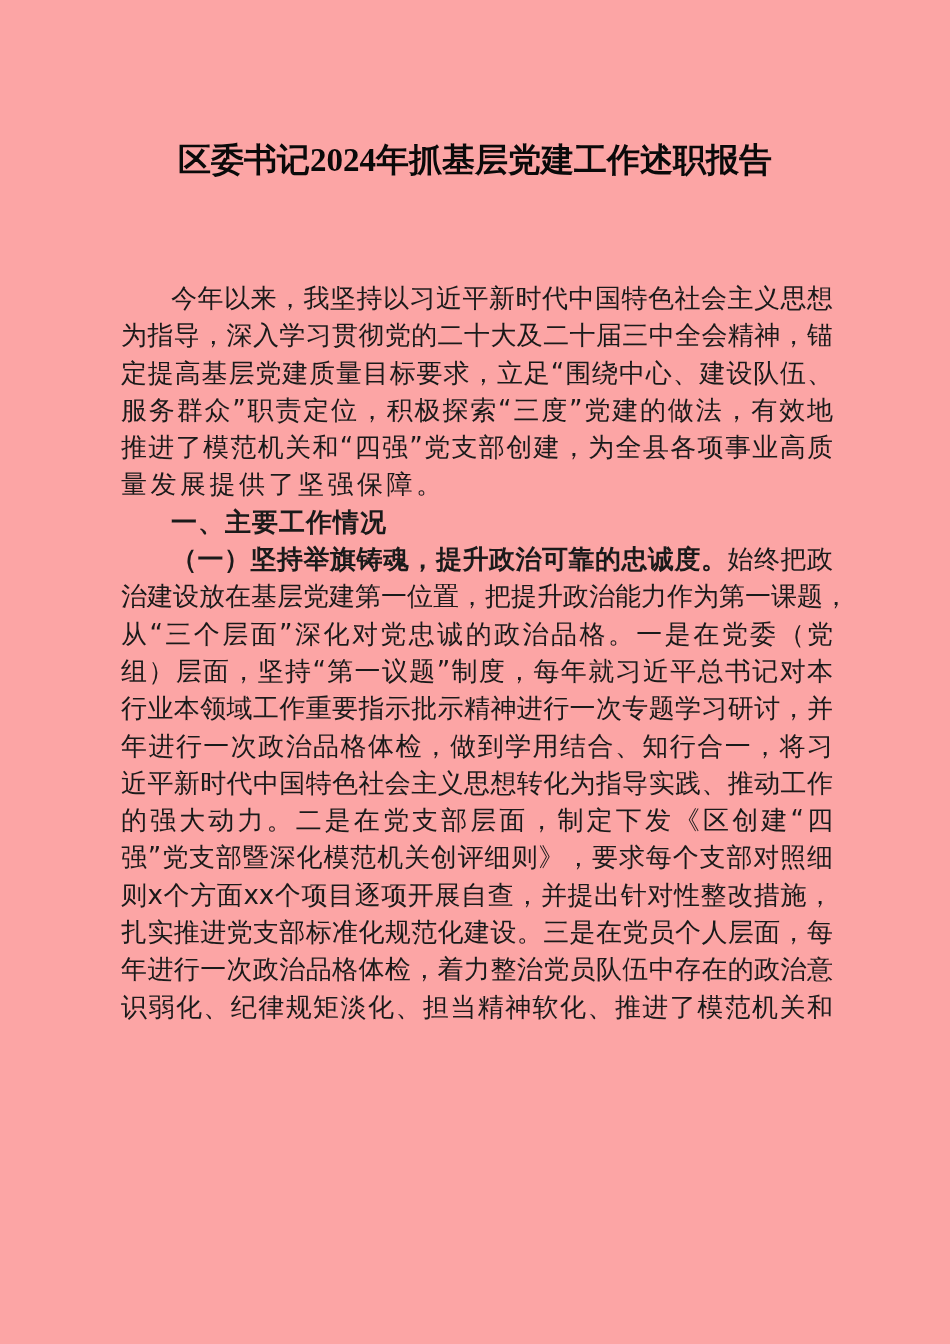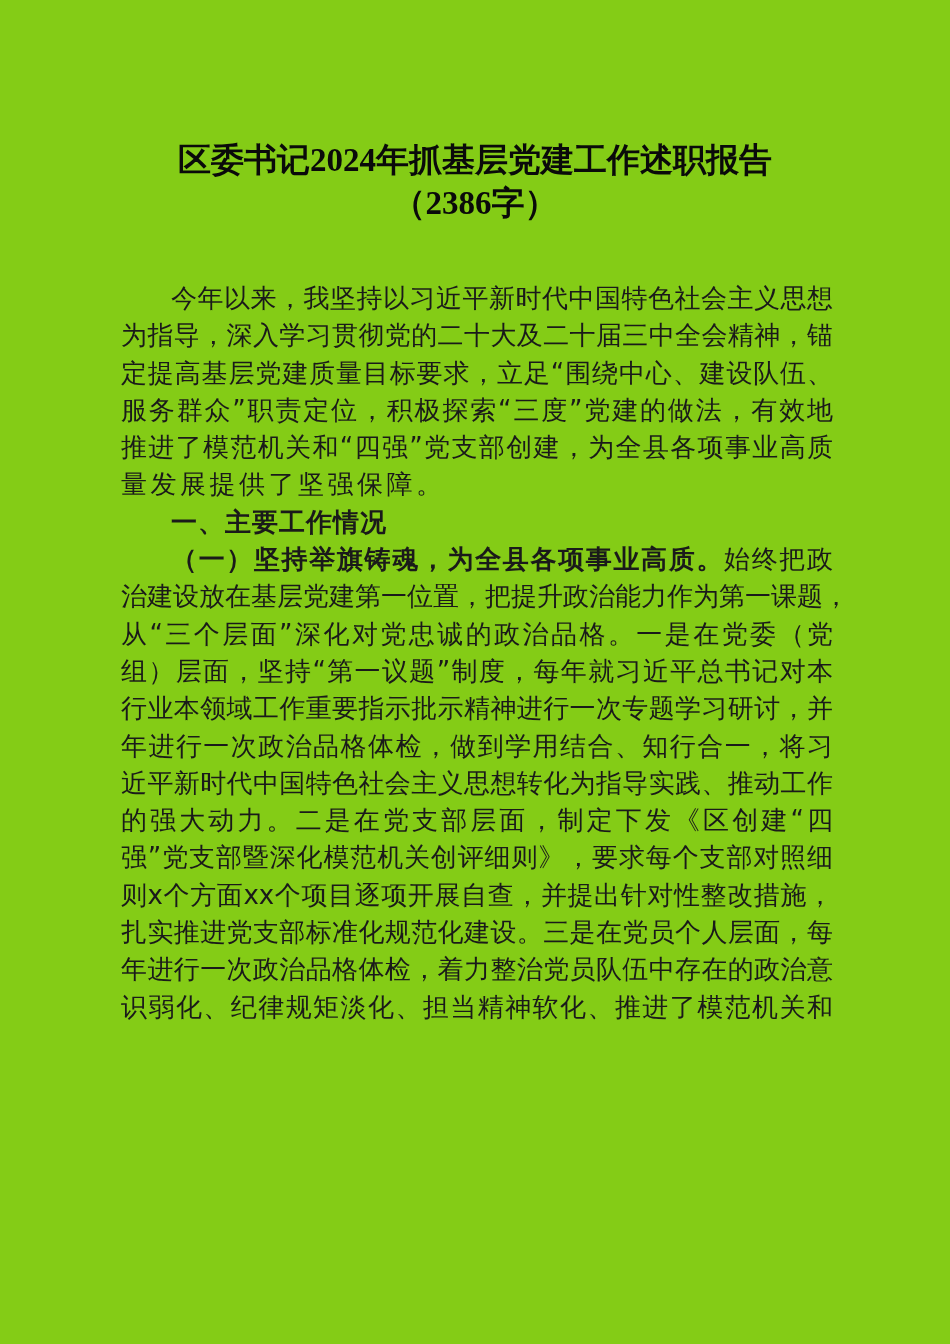--- a/index.html
+++ b/index.html
@@ -13,21 +13,21 @@
       position: relative;
       overflow: hidden;
       color: #111111;
       font-family: "DejaVu Serif", "Liberation Serif", serif;
     }
     .page {
       position: absolute;
       left: 0; top: 0;
       width: 950px;
       height: 1344px;
-      background: #84cc16;
+      background: #fca5a5;
     }
     .title {
       position: absolute;
       left: 0;
       width: 950px;
       text-align: center;
       font-family: "Liberation Serif", "DejaVu Serif", serif;
       font-weight: bold;
       font-size: 33px;
       line-height: 40px;
@@ -69,33 +69,32 @@
       text-align: center;
     }
     .inline-bold { font-weight: bold; }
   </style>
 </head>
 <body>
 
 <div class="page">
 
   <div class="title title-1">区委书记2024年抓基层党建工作述职报告</div>
-  <div class="title title-2">（2386字）</div>
 
   <div class="body-text" style="top:280px;">
     <span class="line indent">今年以来，我坚持以习近平新时代中国特色社会主义思想</span>
     <span class="line">为指导，深入学习贯彻党的二十大及二十届三中全会精神，锚</span>
     <span class="line">定提高基层党建质量目标要求，立足“围绕中心、建设队伍、</span>
     <span class="line">服务群众”职责定位，积极探索“三度”党建的做法，有效地</span>
     <span class="line">推进了模范机关和“四强”党支部创建，为全县各项事业高质</span>
     <span class="line last">量发展提供了坚强保障。</span>
 
     <span class="line indent heading-1">一、主要工作情况</span>
 
-    <span class="line indent"><span class="inline-bold">（一）坚持举旗铸魂，为全县各项事业高质。</span><span>始终把政</span></span>
+    <span class="line indent"><span class="inline-bold">（一）坚持举旗铸魂，提升政治可靠的忠诚度。</span><span>始终把政</span></span>
     <span class="line">治建设放在基层党建第一位置，把提升政治能力作为第一课题，</span>
     <span class="line">从“三个层面”深化对党忠诚的政治品格。一是在党委（党</span>
     <span class="line">组）层面，坚持“第一议题”制度，每年就习近平总书记对本</span>
     <span class="line">行业本领域工作重要指示批示精神进行一次专题学习研讨，并</span>
     <span class="line">年进行一次政治品格体检，做到学用结合、知行合一，将习</span>
     <span class="line">近平新时代中国特色社会主义思想转化为指导实践、推动工作</span>
     <span class="line">的强大动力。二是在党支部层面，制定下发《区创建“四</span>
     <span class="line">强”党支部暨深化模范机关创评细则》，要求每个支部对照细</span>
     <span class="line">则x个方面xx个项目逐项开展自查，并提出针对性整改措施，</span>
     <span class="line">扎实推进党支部标准化规范化建设。三是在党员个人层面，每</span>

